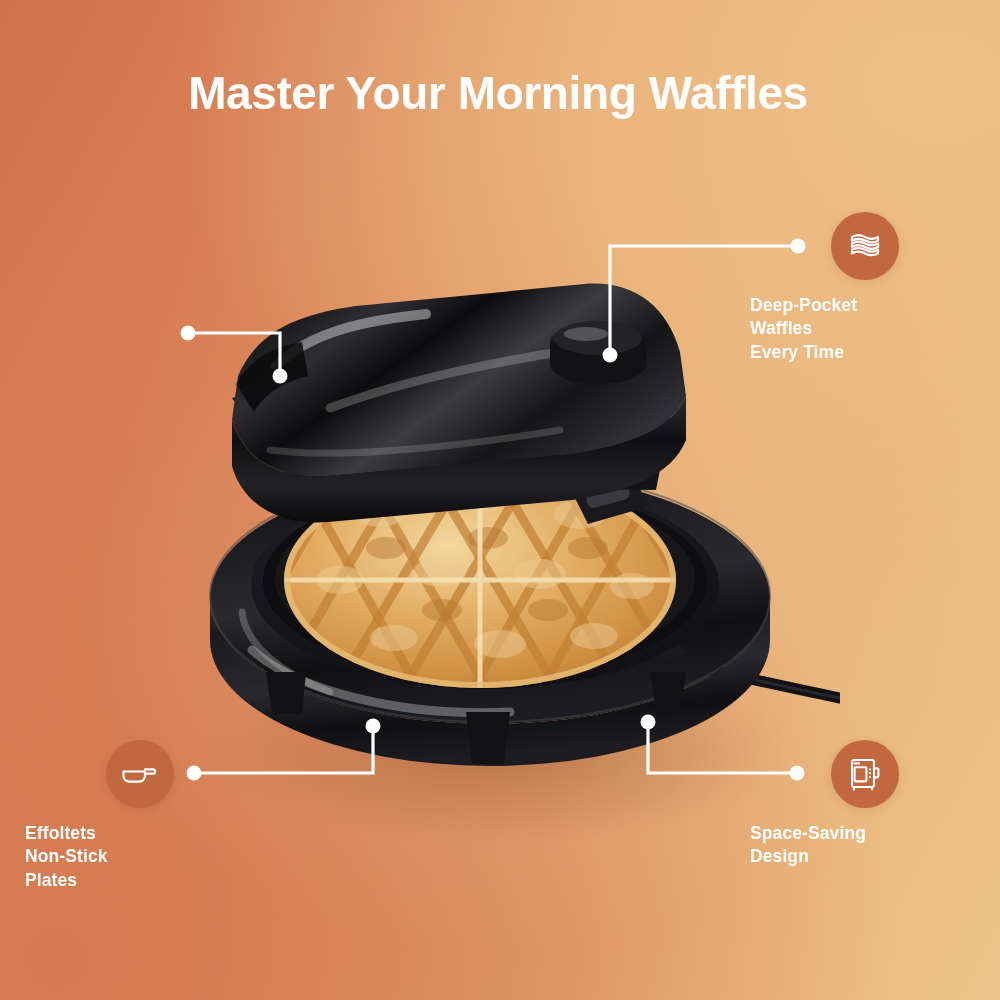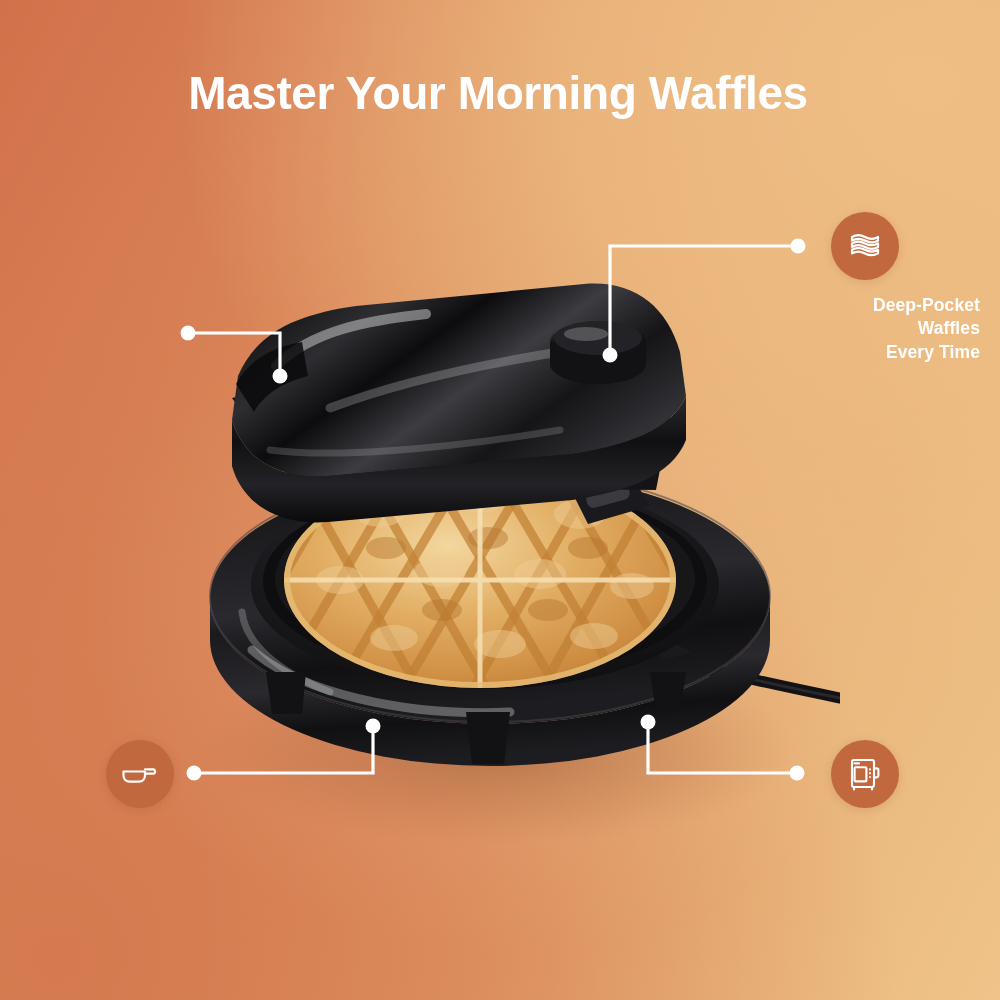--- a/index.html
+++ b/index.html
@@ -43,21 +43,21 @@
     font-weight: bold;
     letter-spacing: -0.4px;
     line-height: 1.1;
     white-space: nowrap;
   }
 
   
   .feature {
     position: absolute;
     width: 230px;
-    text-align: right;
+    text-align: left;
   }
   .feature .badge {
     width: 68px;
     height: 68px;
     border-radius: 50%;
     background: #c2683f;
     margin: 0 auto;
     display: flex;
     align-items: center;
     justify-content: center;
@@ -302,33 +302,38 @@
 
   <div class="feature feat-bl">
     <div class="badge">
       <svg width="42" height="42" viewBox="0 0 42 42">
         <g fill="none" stroke="#ffffff" stroke-width="2.2" stroke-linecap="round" stroke-linejoin="round">
           <path d="M4.5 18.5 h21.5 v4.2 a6 6 0 0 1 -6 6 h-9.5 a6 6 0 0 1 -6 -6 Z"></path>
           <path d="M26 20.6 h8.6 a2.2 2.2 0 0 0 0 -4.2 h-8.6"></path>
         </g>
       </svg>
     </div>
+    <div class="caption">Effoltets
+Non-Stick
+Plates</div>
   </div>
 
   <div class="feature feat-br">
     <div class="badge">
       <svg width="40" height="40" viewBox="0 0 40 40">
         <g fill="none" stroke="#ffffff" stroke-width="2.1" stroke-linecap="round" stroke-linejoin="round">
           <rect x="7" y="6" width="22" height="27" rx="2"></rect>
           <rect x="9.6" y="13.2" width="11.8" height="14.2" rx="1.2"></rect>
           <line x1="9.6" y1="9.4" x2="14" y2="9.4"></line>
           <circle cx="25" cy="15.4" r="1.1" fill="#ffffff" stroke="none"></circle>
           <circle cx="25" cy="19.2" r="1.1" fill="#ffffff" stroke="none"></circle>
           <circle cx="25" cy="23" r="1.1" fill="#ffffff" stroke="none"></circle>
           <path d="M29 14.4 h2.6 a1.8 1.8 0 0 1 1.8 1.8 v5.4 a1.8 1.8 0 0 1 -1.8 1.8 H29"></path>
           <line x1="9" y1="33" x2="9" y2="35.4"></line>
           <line x1="27" y1="33" x2="27" y2="35.4"></line>
         </g>
       </svg>
     </div>
+    <div class="caption">Space-Saving
+Design</div>
   </div>
 
 </div>
 
 </body></html>

